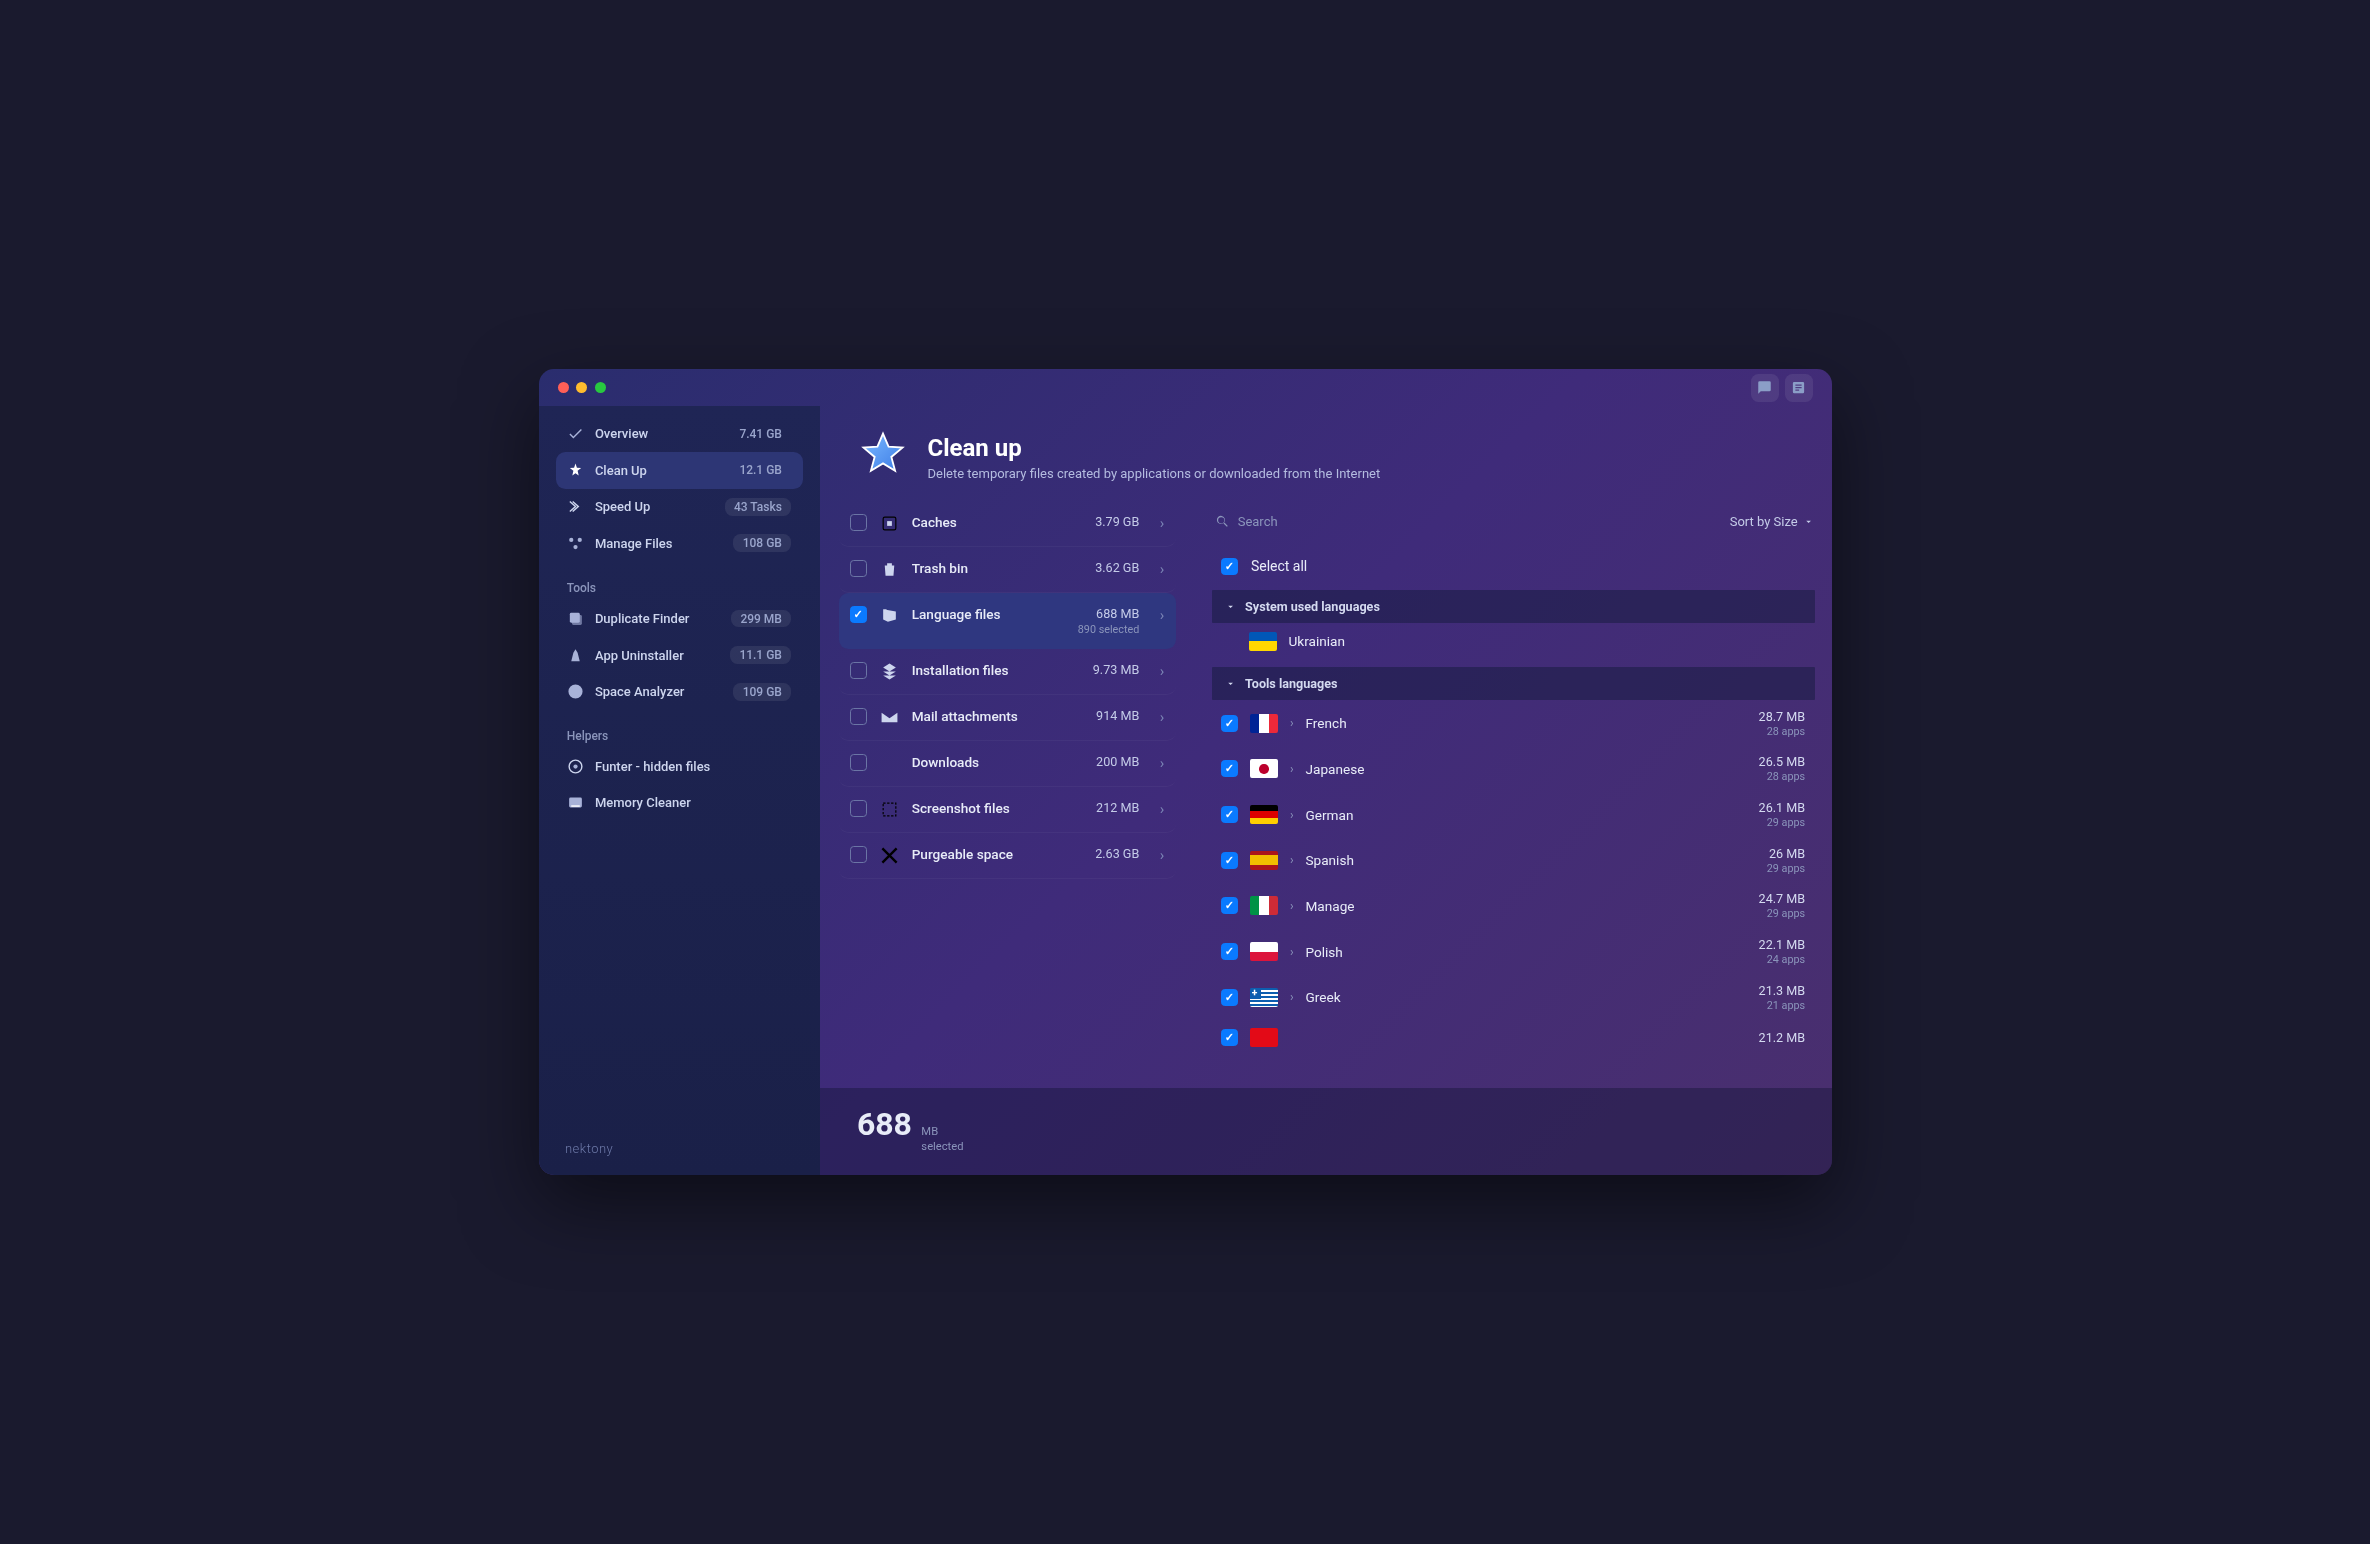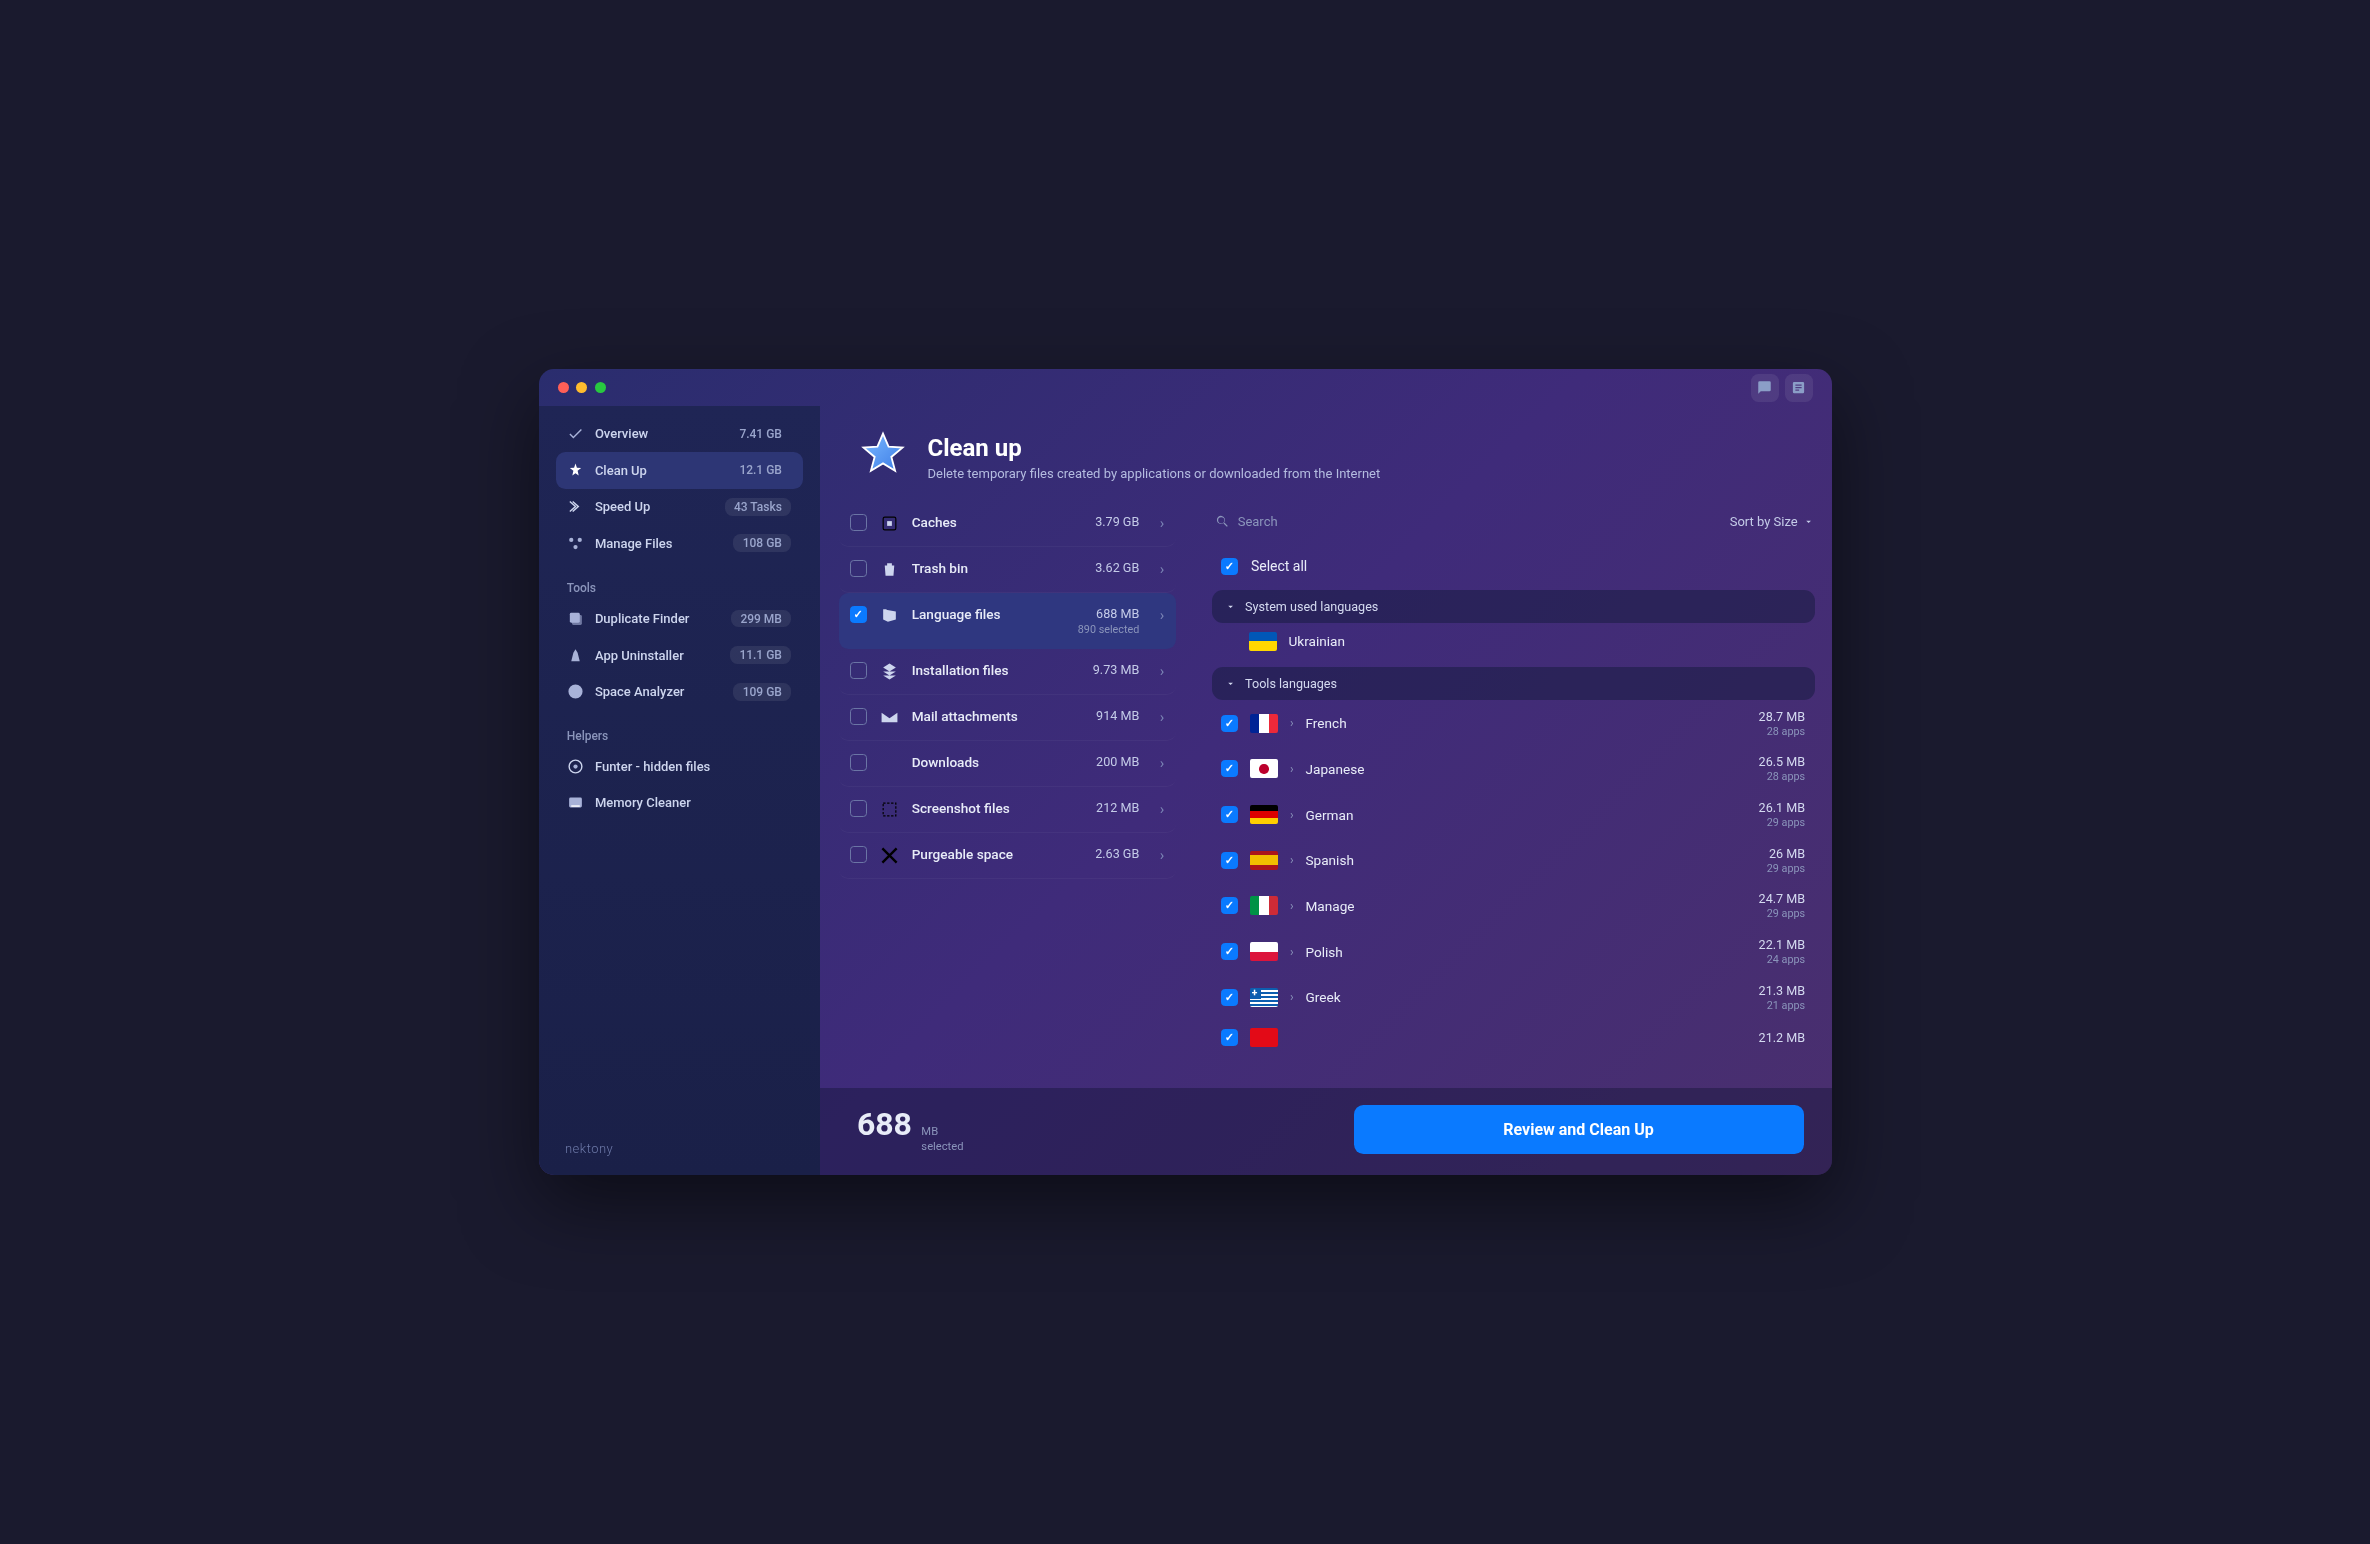--- a/index.html
+++ b/index.html
@@ -45,21 +45,21 @@
 .cat-sub{color:#8b95bb;font-size:10.8px}
 .cat-chevron{color:#7b85b5;margin-left:7.5px;font-size:15px}
 .details{flex:1;display:flex;flex-direction:column;padding:0 17px;min-width:0}
 .search-sort{display:flex;align-items:center;gap:13px;padding:7.5px 0 15px}
 .search-box{flex:1;display:flex;align-items:center;gap:7.5px;padding:5.6px 3.7px;color:#8b95bb}
 .search-box svg{width:15px;height:15px;fill:#8b95bb}
 .search-box span{font-size:13px}
 .sort-btn{display:flex;align-items:center;gap:5.6px;color:#c4cbe8;font-size:13px;cursor:pointer}
 .sort-btn svg{width:11.2px;height:11.2px;fill:#c4cbe8}
 .select-all{display:flex;align-items:center;gap:13px;padding:7.5px 9.4px;color:#e8ecf8;font-size:14px}
-.group-header{display:flex;align-items:center;gap:9.4px;padding:9.4px 13px;background:rgba(20,25,60,.5);border-radius:11px;color:#d4daf0;font-size:12.6px;font-weight:400;margin-top:7.5px;cursor:pointer}
+.group-header{display:flex;align-items:center;gap:9.4px;padding:9.4px 13px;background:rgba(20,25,60,.5);border-radius:1px;color:#d4daf0;font-size:12.6px;font-weight:700;margin-top:7.5px;cursor:pointer}
 .group-header svg{width:11.2px;height:11.2px;fill:#d4daf0}
 .lang-list{flex:1;overflow-y:auto}
 .lang-row{display:flex;align-items:center;gap:12px;padding:8.4px 9.4px;cursor:pointer}
 .lang-row.system{padding-left:37px}
 .flag{width:28px;height:19px;border-radius:1.9px;overflow:hidden;flex-shrink:0;display:flex}
 .flag-stripe-v{flex:1;height:100%}
 .flag-stripe-h{flex:1;width:100%}
 .lang-expand{color:#8b95bb;font-size:12px;cursor:pointer}
 .lang-name{flex:1;color:#e8ecf8;font-size:13.6px}
 .lang-size-col{display:flex;flex-direction:column;align-items:flex-end;gap:0.9px}
@@ -477,18 +477,17 @@
       </div>
 
       <div class="footer">
         <div class="footer-total">
           <span class="footer-total-num">688</span>
           <div class="footer-total-meta">
             <span>MB</span>
             <span>selected</span>
           </div>
         </div>
-        <button class="review-btn">Review and Clean Up</button>
       </div>
     </div>
   </div>
 </div>
 
 
 </body></html>

